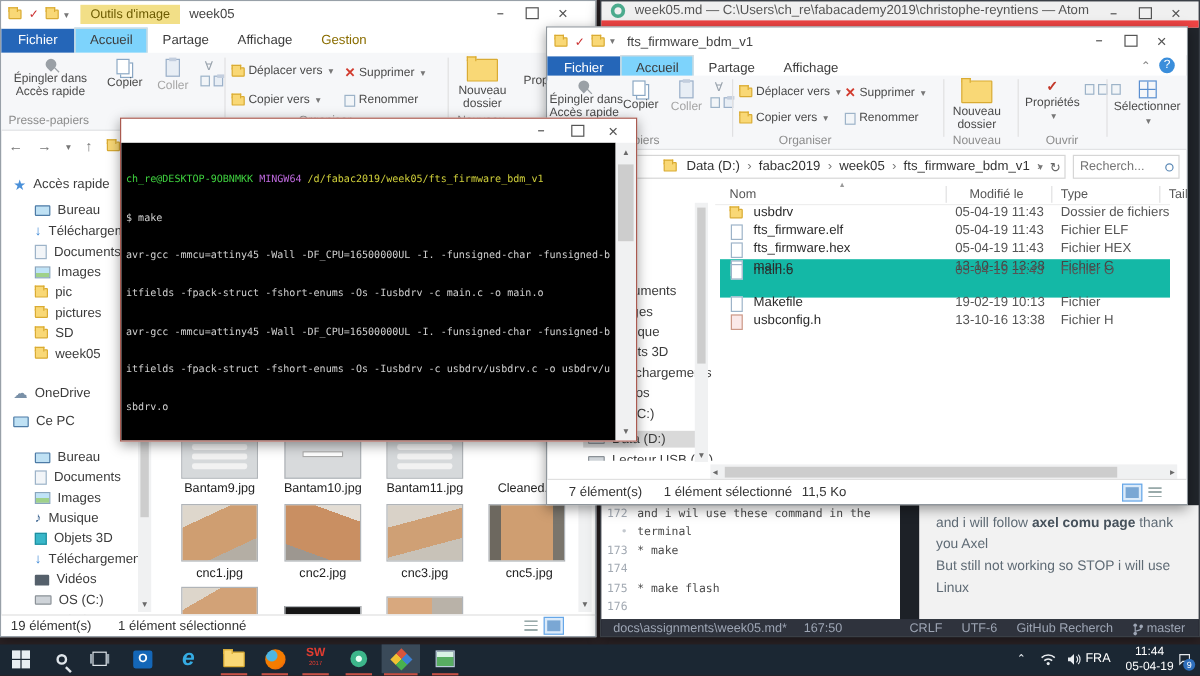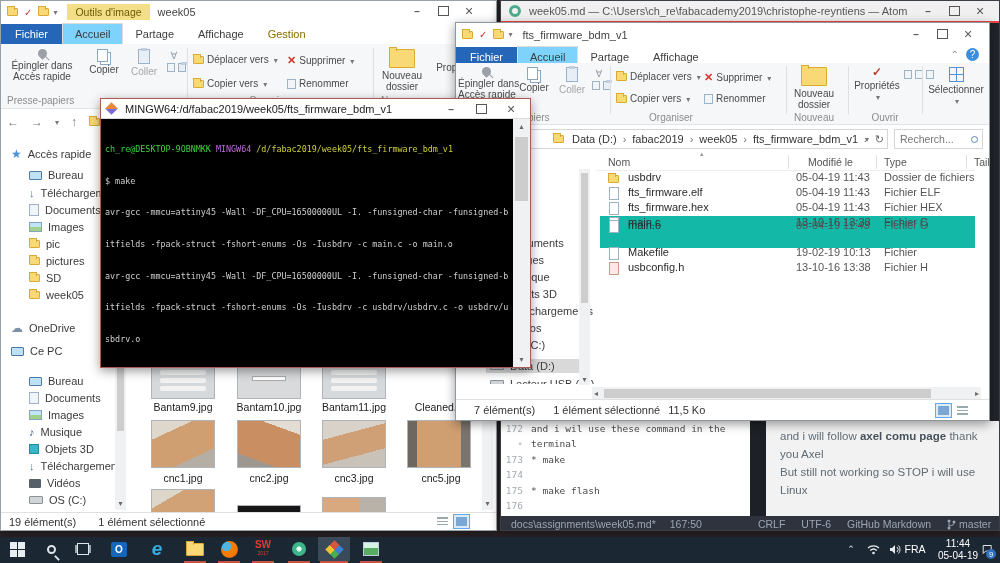--- a/index.html
+++ b/index.html
@@ -305,21 +305,21 @@
           <i></i>
         </span>
       <span class="vico sel">
           <i style="background:#7aa7d4;"></i>
         </span>
     </span>
   </div>
 </section>
 
 <section class="win" id="win-atom" style="left:500px; top:0; width:500px; height:531px; z-index:2; background:#21252b; border:1px solid #3a3f46;">
-  <div class="tbar" style="height:22px; background:#f0f0f0; border-bottom:2px solid #ef4444;">
+  <div class="tbar" style="height:22px; background:#f0f0f0; border-bottom:6px solid #ef4444;">
     <span style="margin-left:8px; width:12px; height:12px; border-radius:50%; border:3px solid #4cab8d; display:inline-block;"></span>
     <span style="margin-left:8px; color:#555;">week05.md — C:\Users\ch_re\fabacademy2019\christophe-reyntiens — Atom</span>
   </div>
   <div class="ctl" style="right:6px;">
     <span class="c-min"></span>
     <span class="c-max"></span>
     <span class="c-clo"></span>
   </div>
 
   <div class="abs mono" style="left:0; top:420px; width:249px; height:95px; background:#fff; font-size:9.5px; color:#4b4b4b; overflow:hidden;">
@@ -355,21 +355,21 @@
     <div>But still not working so STOP i will use Linux</div>
     <div style="height:18px;"></div>
 
   </div>
 
   <div class="abs" style="left:0; right:0; top:515px; height:16px; background:#2f333d; color:#9da5b4; font-size:10.5px; display:flex; align-items:center; white-space:nowrap;">
     <span style="margin-left:10px;">docs\assignments\week05.md*</span>
     <span style="margin-left:14px;">167:50</span>
     <span style="margin-left:56px;">CRLF</span>
     <span style="margin-left:16px;">UTF-6</span>
-    <span style="margin-left:16px;">GitHub Markdown</span>
+    <span style="margin-left:16px;">GitHub Recherch</span>
     <span style="margin-left:16px; display:inline-flex; align-items:center; gap:3px;">
       <svg width="9" height="11" viewBox="0 0 9 11">
           <circle cx="2" cy="2" r="1.5" fill="#9da5b4"></circle>
           <circle cx="2" cy="9" r="1.5" fill="#9da5b4"></circle>
           <circle cx="7" cy="3" r="1.5" fill="#9da5b4"></circle>
           <path d="M2 3.5v4M7 4.5C7 7 2 6 2 7.5" stroke="#9da5b4" fill="none"></path>
         </svg>
       <span>master</span>
     </span>
 
@@ -603,24 +603,20 @@
           <i style="background:#7aa7d4;"></i>
         </span>
       <span class="vico">
           <i></i>
         </span>
     </span>
   </div>
 </section>
 
 <section class="win" id="win-term" style="left:100px; top:98px; width:431px; height:270px; z-index:4; border:1px solid #aa5a50;">
-  <div class="tbar" style="height:20px; border-bottom:1px solid #ddd;">
-    <span style="margin-left:6px; width:9px; height:9px; transform:rotate(45deg); background:linear-gradient(135deg,#e98a3a 50%,#7b6bd6 50%); display:inline-block;"></span>
-    <span style="margin-left:9px; color:#222;">MINGW64:/d/fabac2019/week05/fts_firmware_bdm_v1</span>
-  </div>
   <div class="ctl" style="right:4px; top:0;">
     <span class="c-min" style="width:30px;"></span>
     <span class="c-max" style="width:30px;"></span>
     <span class="c-clo" style="width:30px;"></span>
   </div>
   <div class="abs term" style="left:0; top:20px; right:17px; bottom:0; background:#000; padding:4px 4px;">
     <div class="tl"><span class="tg">ch_re@DESKTOP-9OBNMKK</span> <span class="tm">MINGW64</span> <span class="ty">/d/fabac2019/week05/fts_firmware_bdm_v1</span></div>
     <div class="tl">$ make</div>
     <div class="tl">avr-gcc -mmcu=attiny45 -Wall -DF_CPU=16500000UL -I. -funsigned-char -funsigned-b</div>
     <div class="tl">itfields -fpack-struct -fshort-enums -Os -Iusbdrv -c main.c -o main.o</div>

